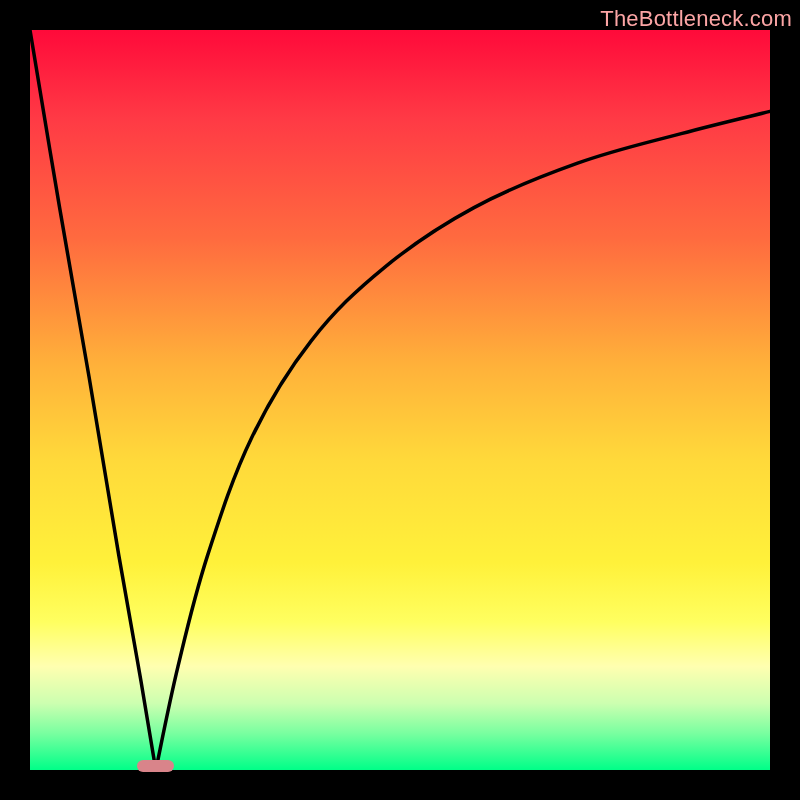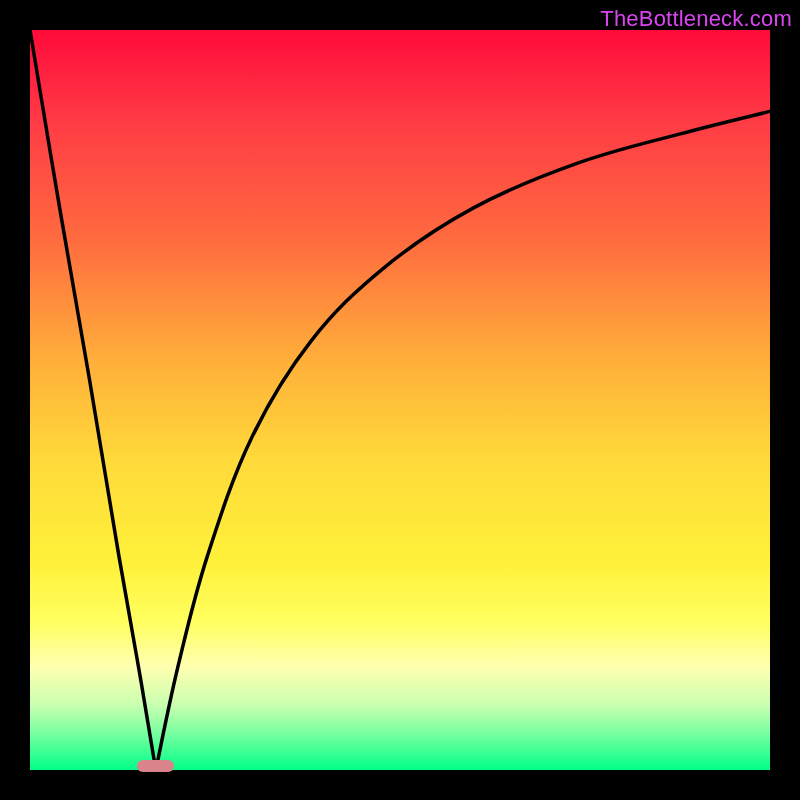--- a/index.html
+++ b/index.html
@@ -35,21 +35,21 @@
       #ffffb0 86%,
       #ccffb0 91%,
       #7affa0 95%,
       #00ff88 100%
     );
   }
   .attribution {
     position: absolute;
     top: 6px;
     right: 8px;
-    color: #d946ef;
+    color: #fca5a5;
     font-size: 22px;
     font-weight: 400;
     letter-spacing: 0.2px;
   }
   svg.curve {
     position: absolute;
     left: 0;
     top: 0;
     width: 740px;
     height: 740px;

